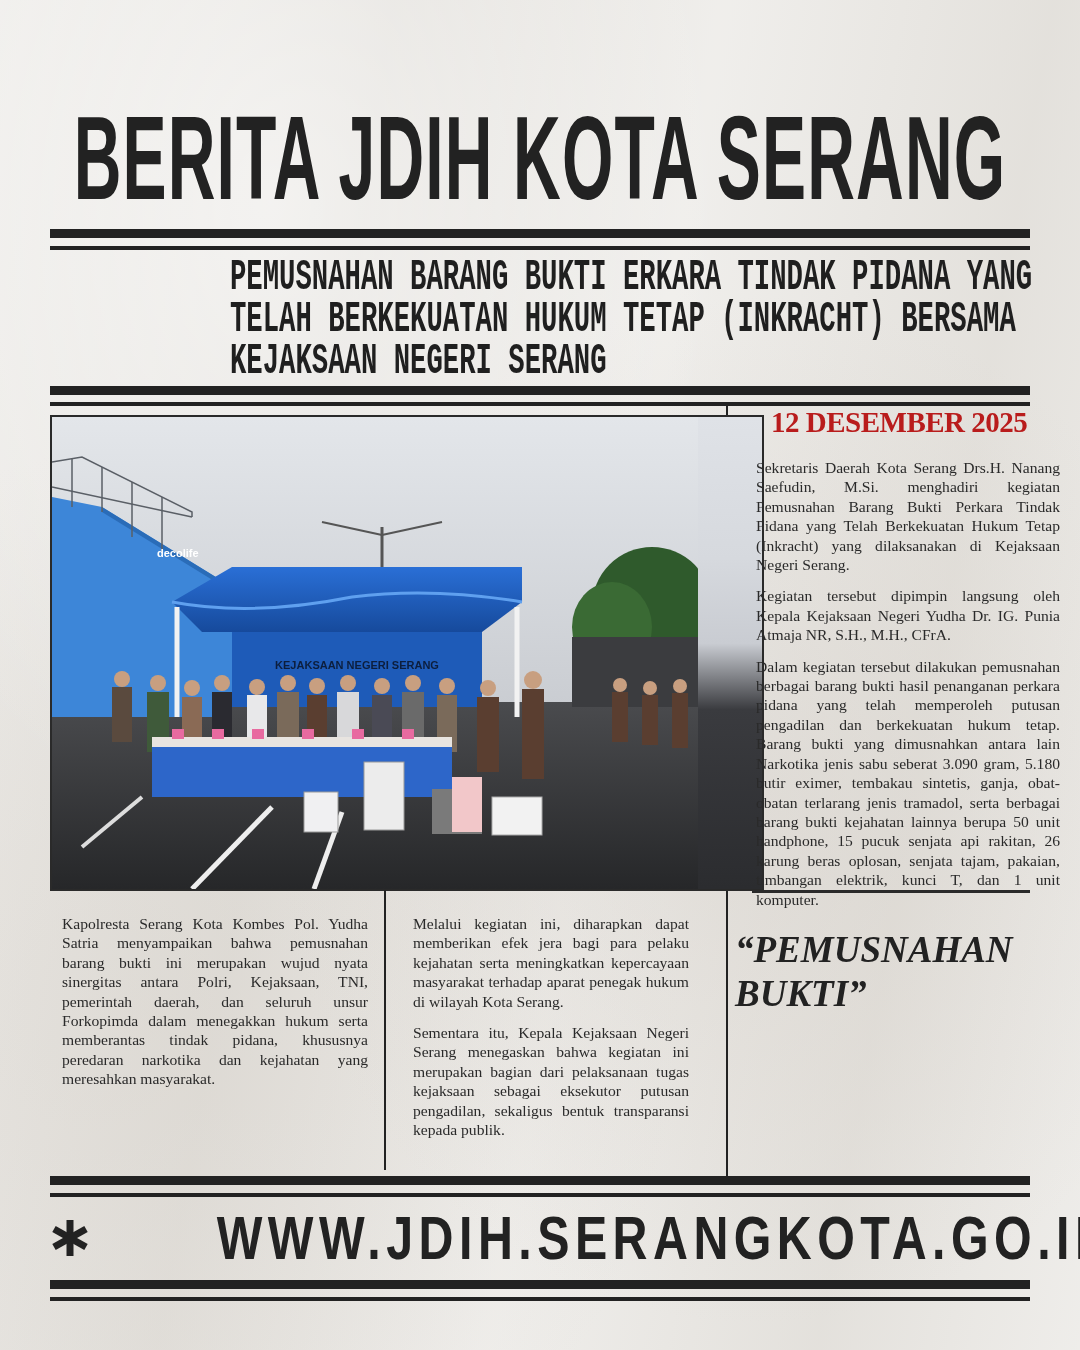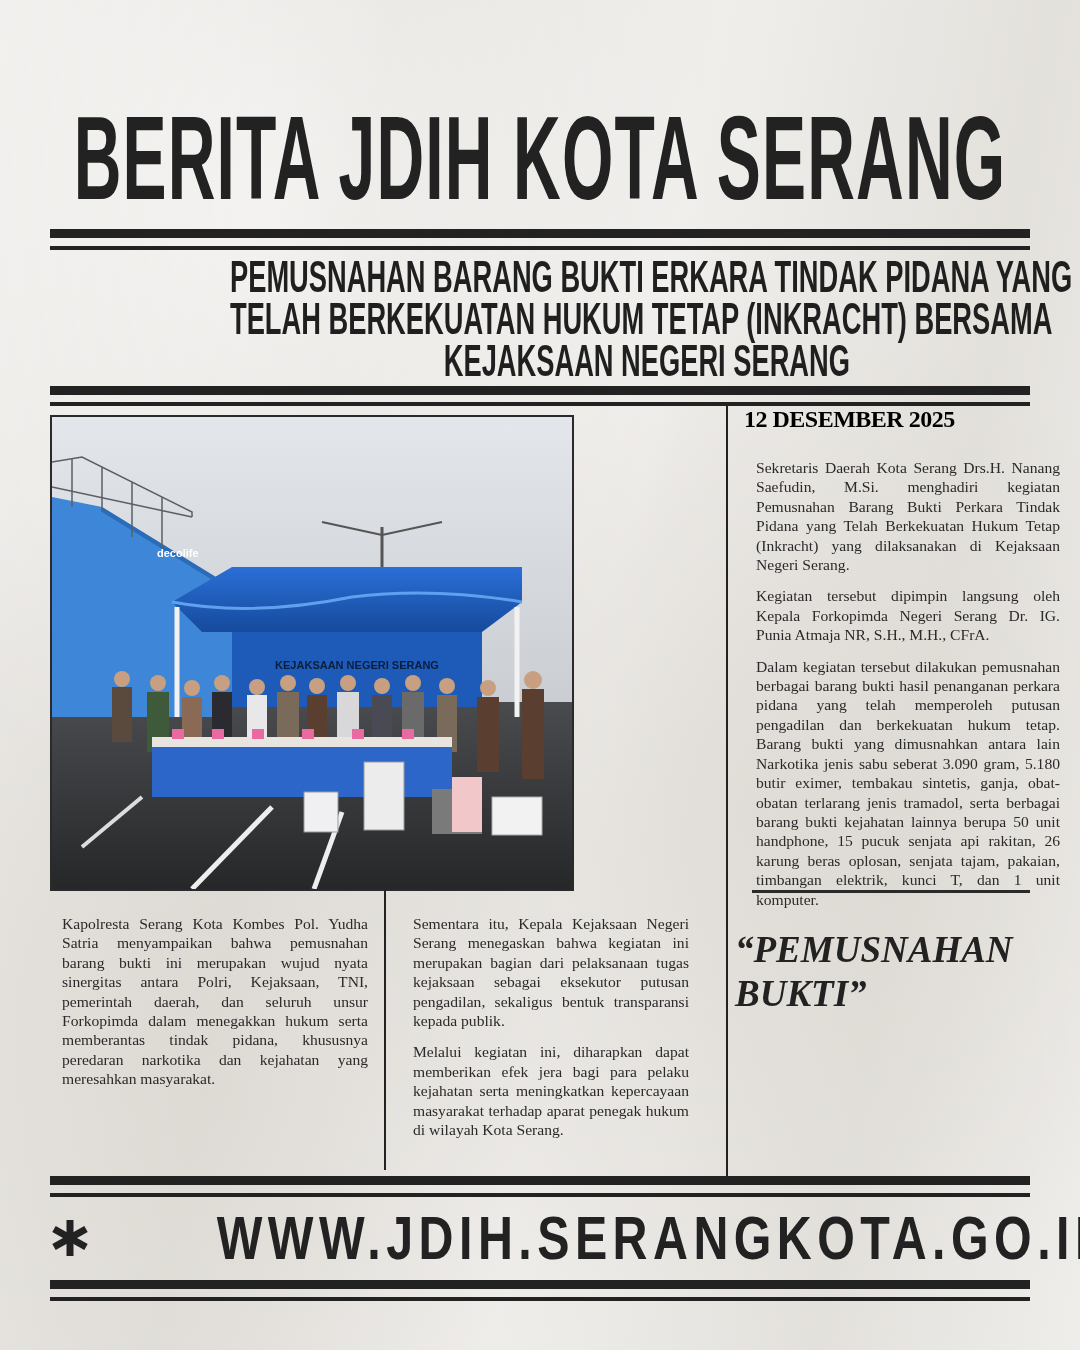--- a/index.html
+++ b/index.html
@@ -22,40 +22,40 @@
     display: flex; align-items: center; justify-content: center;
     font-family: "Liberation Sans", sans-serif; font-weight: 700;
     font-size: 118px; letter-spacing: 2px; color: #222;
     transform: scaleX(0.56); transform-origin: center;
     white-space: nowrap;
   }
   .masthead span { display: inline-block; }
 
   .headline {
     position: absolute; left: 40px; top: 256px; width: 1000px;
-    text-align: right; font-family: Liberation Sans, sans-serif; font-weight: 700;
+    text-align: left; font-family: Liberation Mono, monospace; font-weight: 700;
     color: #1f1f1f;
   }
   .headline .line {
     display: block; font-size: 44px; line-height: 42px; white-space: nowrap;
     transform: scaleX(0.62); transform-origin: center;
   }
 
   .vdivider { position: absolute; width: 2px; background: #222; }
 
   .photo-frame {
-    position: absolute; left: 50px; top: 415px; width: 524px; height: 476px;
+    position: absolute; left: 50px; top: 415px; width: 714px; height: 476px;
     border: 2px solid #2a2a2a; box-sizing: border-box; overflow: hidden;
     background: linear-gradient(180deg, #dfe2e7 0%, #d6d9de 30%, #c9ccd2 48%, #3a3b3f 62%, #2b2c2f 100%);
   }
 
   .date {
-    position: absolute; left: 744px; top: 406px; width: 290px;
-    font-family: "Liberation Serif", serif; font-weight: 700; font-size: 24px;
-    letter-spacing: -0.5px; color: #000000; white-space: nowrap;
+    position: absolute; left: 771px; top: 406px; width: 290px;
+    font-family: "Liberation Serif", serif; font-weight: 700; font-size: 29px;
+    letter-spacing: -0.5px; color: #b91c1c; white-space: nowrap;
   }
   .body-col {
     position: absolute; font-family: "Liberation Serif", serif;
     font-size: 15.6px; line-height: 19.4px; color: #2a2a2a; text-align: justify;
   }
   .body-col p { margin: 12px; }
   .right-body { left: 744px; top: 446px; width: 328px; }
   .left-body { left: 50px; top: 902px; width: 330px; }
   .mid-body { left: 401px; top: 902px; width: 300px; }
 
@@ -202,39 +202,39 @@
     <rect x="312" y="345" width="40" height="68" fill="#ececec" stroke="#999"></rect>
     <rect x="380" y="372" width="50" height="45" fill="#7a7a7a"></rect>
     <rect x="400" y="360" width="30" height="55" fill="#f2c7c9"></rect>
     <rect x="440" y="380" width="50" height="38" fill="#f2f2f2" stroke="#aaa"></rect>
   </svg>
 </div>
 
 <div class="date">12 DESEMBER 2025</div>
 <div class="body-col right-body">
   <p>Sekretaris Daerah Kota Serang Drs.H. Nanang Saefudin, M.Si. menghadiri kegiatan Pemusnahan Barang Bukti Perkara Tindak Pidana yang Telah Berkekuatan Hukum Tetap (Inkracht) yang dilaksanakan di Kejaksaan Negeri Serang.</p>
-  <p>Kegiatan tersebut dipimpin langsung oleh Kepala Forkopimda Negeri Serang Dr. IG. Punia Atmaja NR, S.H., M.H., CFrA.</p>
+  <p>Kegiatan tersebut dipimpin langsung oleh Kepala Kejaksaan Negeri Yudha Dr. IG. Punia Atmaja NR, S.H., M.H., CFrA.</p>
   <p>Dalam kegiatan tersebut dilakukan pemusnahan berbagai barang bukti hasil penanganan perkara pidana yang telah memperoleh putusan pengadilan dan berkekuatan hukum tetap. Barang bukti yang dimusnahkan antara lain Narkotika jenis sabu seberat 3.090 gram, 5.180 butir eximer, tembakau sintetis, ganja, obat-obatan terlarang jenis tramadol, serta berbagai barang bukti kejahatan lainnya berupa 50 unit handphone, 15 pucuk senjata api rakitan, 26 karung beras oplosan, senjata tajam, pakaian, timbangan elektrik, kunci T, dan 1 unit komputer.</p>
 </div>
 
 <div class="quote-rule"></div>
 <div class="pullquote">
   <div>“PEMUSNAHAN</div>
   <div>BUKTI”</div>
 </div>
 
 <div class="vdivider" style="left:384px; top:890px; height:280px; width:1.5px;"></div>
 
 <div class="body-col left-body">
   <p>Kapolresta Serang Kota Kombes Pol. Yudha Satria menyampaikan bahwa pemusnahan barang bukti ini merupakan wujud nyata sinergitas antara Polri, Kejaksaan, TNI, pemerintah daerah, dan seluruh unsur Forkopimda dalam menegakkan hukum serta memberantas tindak pidana, khususnya peredaran narkotika dan kejahatan yang meresahkan masyarakat.</p>
 </div>
 
 <div class="body-col mid-body">
+  <p>Melalui kegiatan ini, diharapkan dapat memberikan efek jera bagi para pelaku kejahatan serta meningkatkan kepercayaan masyarakat terhadap aparat penegak hukum di wilayah Kota Serang.</p>
   <p>Sementara itu, Kepala Kejaksaan Negeri Serang menegaskan bahwa kegiatan ini merupakan bagian dari pelaksanaan tugas kejaksaan sebagai eksekutor putusan pengadilan, sekaligus bentuk transparansi kepada publik.</p>
-  <p>Melalui kegiatan ini, diharapkan dapat memberikan efek jera bagi para pelaku kejahatan serta meningkatkan kepercayaan masyarakat terhadap aparat penegak hukum di wilayah Kota Serang.</p>
 </div>
 
 <div class="rule-thick" style="top:1176px;"></div>
 <div class="rule-thin" style="top:1193px;"></div>
 
 <div class="footer-url">
   <span class="star">
     <svg width="40" height="40" viewBox="0 0 40 40">
       <g stroke="#222" stroke-width="7" stroke-linecap="butt">
         <line x1="20" y1="2" x2="20" y2="38"></line>

